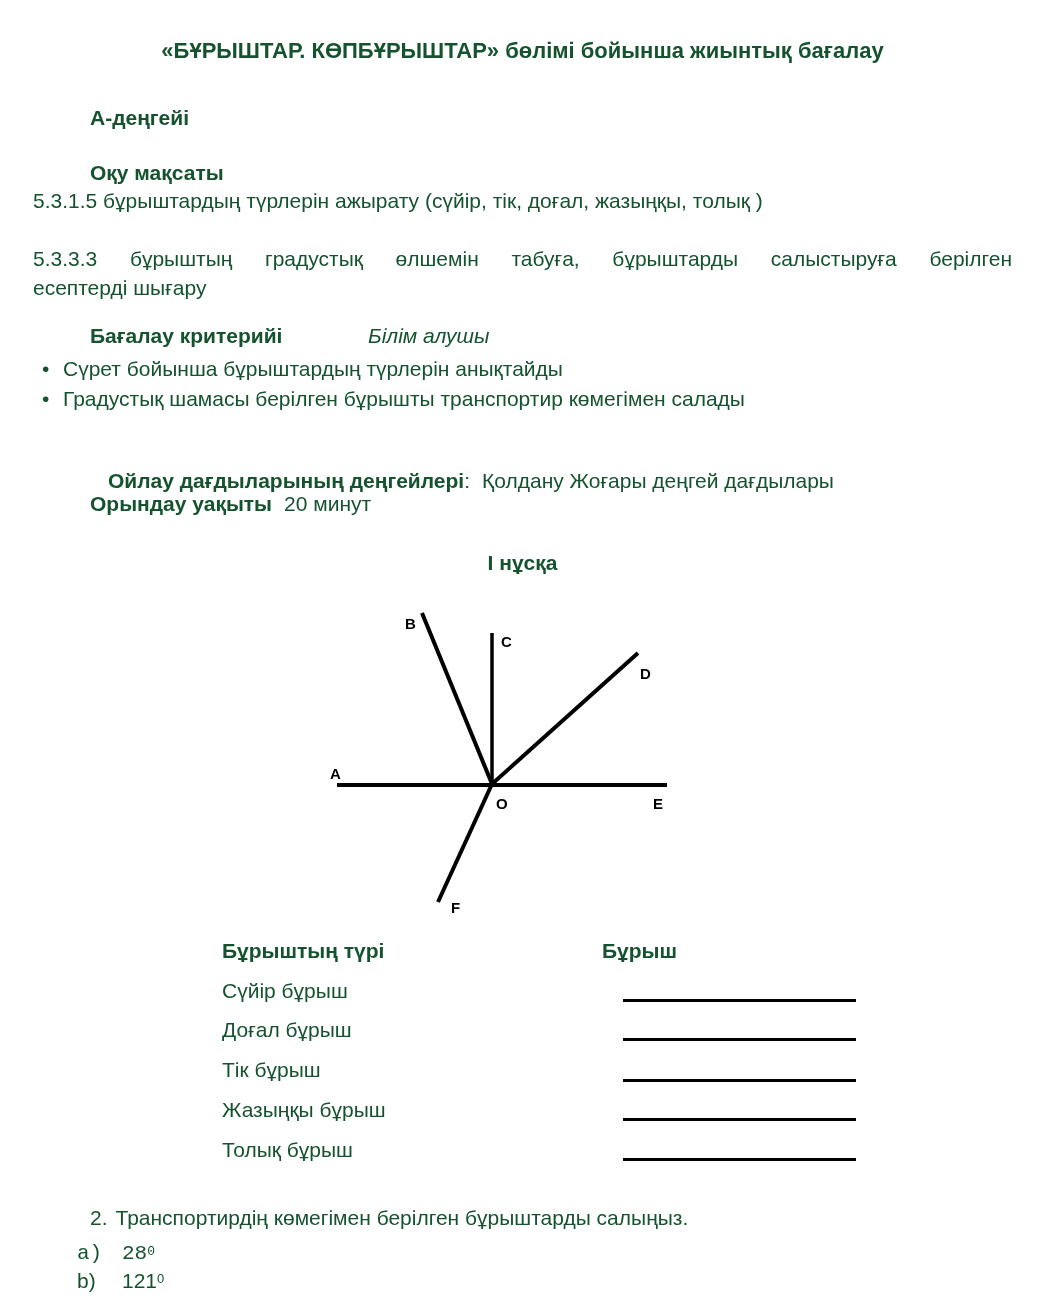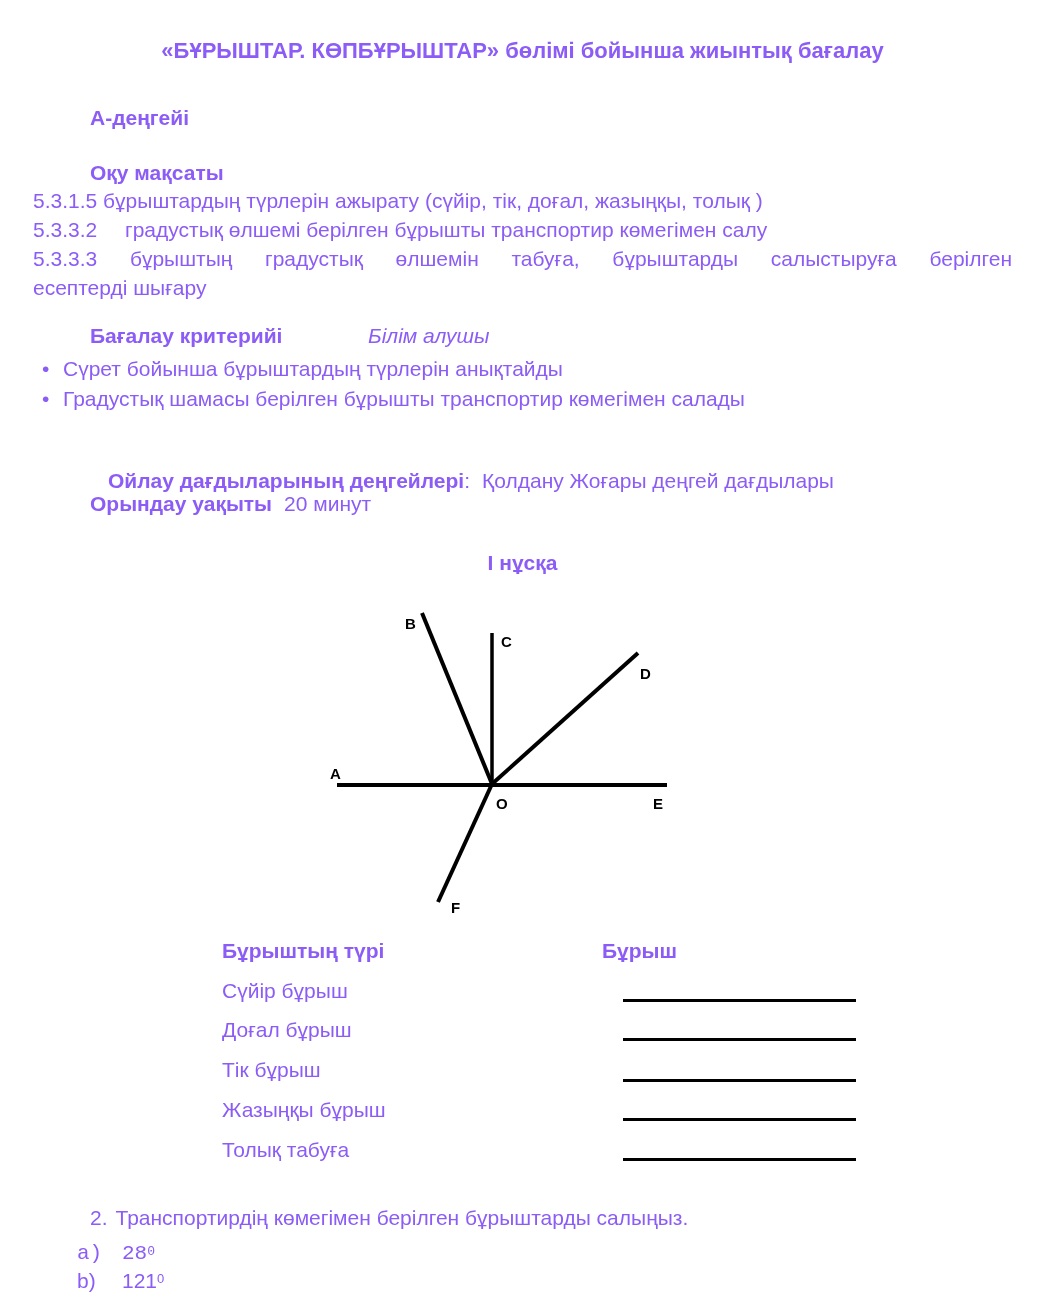--- a/index.html
+++ b/index.html
@@ -1,20 +1,20 @@
 <!DOCTYPE html>
 <html><head>
 <meta charset="utf-8">
 <style>
   html,body{margin:0;padding:0;background:#fff;}
   #canvas{
     position:relative;
     width:1045px;height:1313px;
     background:#ffffff;
-    color:#8b5cf6;
+    color:#14532d;
     font-family:"Liberation Sans",sans-serif;
     font-size:21px;
     line-height:29px;
     overflow:hidden;
   }
   .abs{position:absolute;}
   .b{font-weight:bold;}
   .title{left:0;right:0;top:36px;text-align:center;font-size:22px;font-weight:bold;}
   .lvl{left:90px;top:103px;font-weight:bold;}
   .objhead{left:90px;top:158px;font-weight:bold;}
@@ -57,21 +57,20 @@
 <div id="canvas">
 
   <div class="abs title">«БҰРЫШТАР. КӨПБҰРЫШТАР» бөлімі бойынша жиынтық бағалау</div>
 
   <div class="abs lvl">А-деңгейі</div>
 
   <div class="abs objhead">Оқу мақсаты</div>
 
   <div class="abs obj1"><span>5.3.1.5</span> <span>бұрыштардың түрлерін ажырату (сүйір, тік, доғал, жазыңқы, толық )</span></div>
 
-  <div class="abs obj2"><span class="obj-code-wide">5.3.3.2</span><span>градустық өлшемі берілген бұрышты транспортир көмегімен салу</span></div>
 
   <div class="abs obj3">
     <div class="jline"><span>5.3.3.3</span> <span>бұрыштың градустық өлшемін табуға, бұрыштарды салыстыруға берілген</span></div>
     <div>есептерді шығару</div>
   </div>
 
   <div class="abs crithead">Бағалау критерийі</div>
   <div class="abs critsubj">Білім алушы</div>
 
   <div class="abs crit-row" style="top:354px;"><span class="bullet">•</span><span>Сүрет бойынша бұрыштардың түрлерін анықтайды</span></div>
@@ -108,21 +107,21 @@
 
     <div class="abs rowlabel r1">Доғал бұрыш</div>
     <div class="abs blank l1"></div>
 
     <div class="abs rowlabel r2">Тік бұрыш</div>
     <div class="abs blank l2"></div>
 
     <div class="abs rowlabel r3">Жазыңқы бұрыш</div>
     <div class="abs blank l3"></div>
 
-    <div class="abs rowlabel r4">Толық табуға</div>
+    <div class="abs rowlabel r4">Толық бұрыш</div>
     <div class="abs blank l4"></div>
   </div>
 
   <div class="abs task2"><span>2.</span><span class="t2txt">Транспортирдің көмегімен берілген бұрыштарды салыңыз.</span></div>
 
   <div class="abs ab-row ab0"><span class="ab-label">a)</span><span>28</span><sup class="deg">0</sup></div>
 
   <div class="abs ab-row ab1"><span class="ab-label">b)</span><span>121</span><sup class="deg">0</sup></div>
 
 </div>

